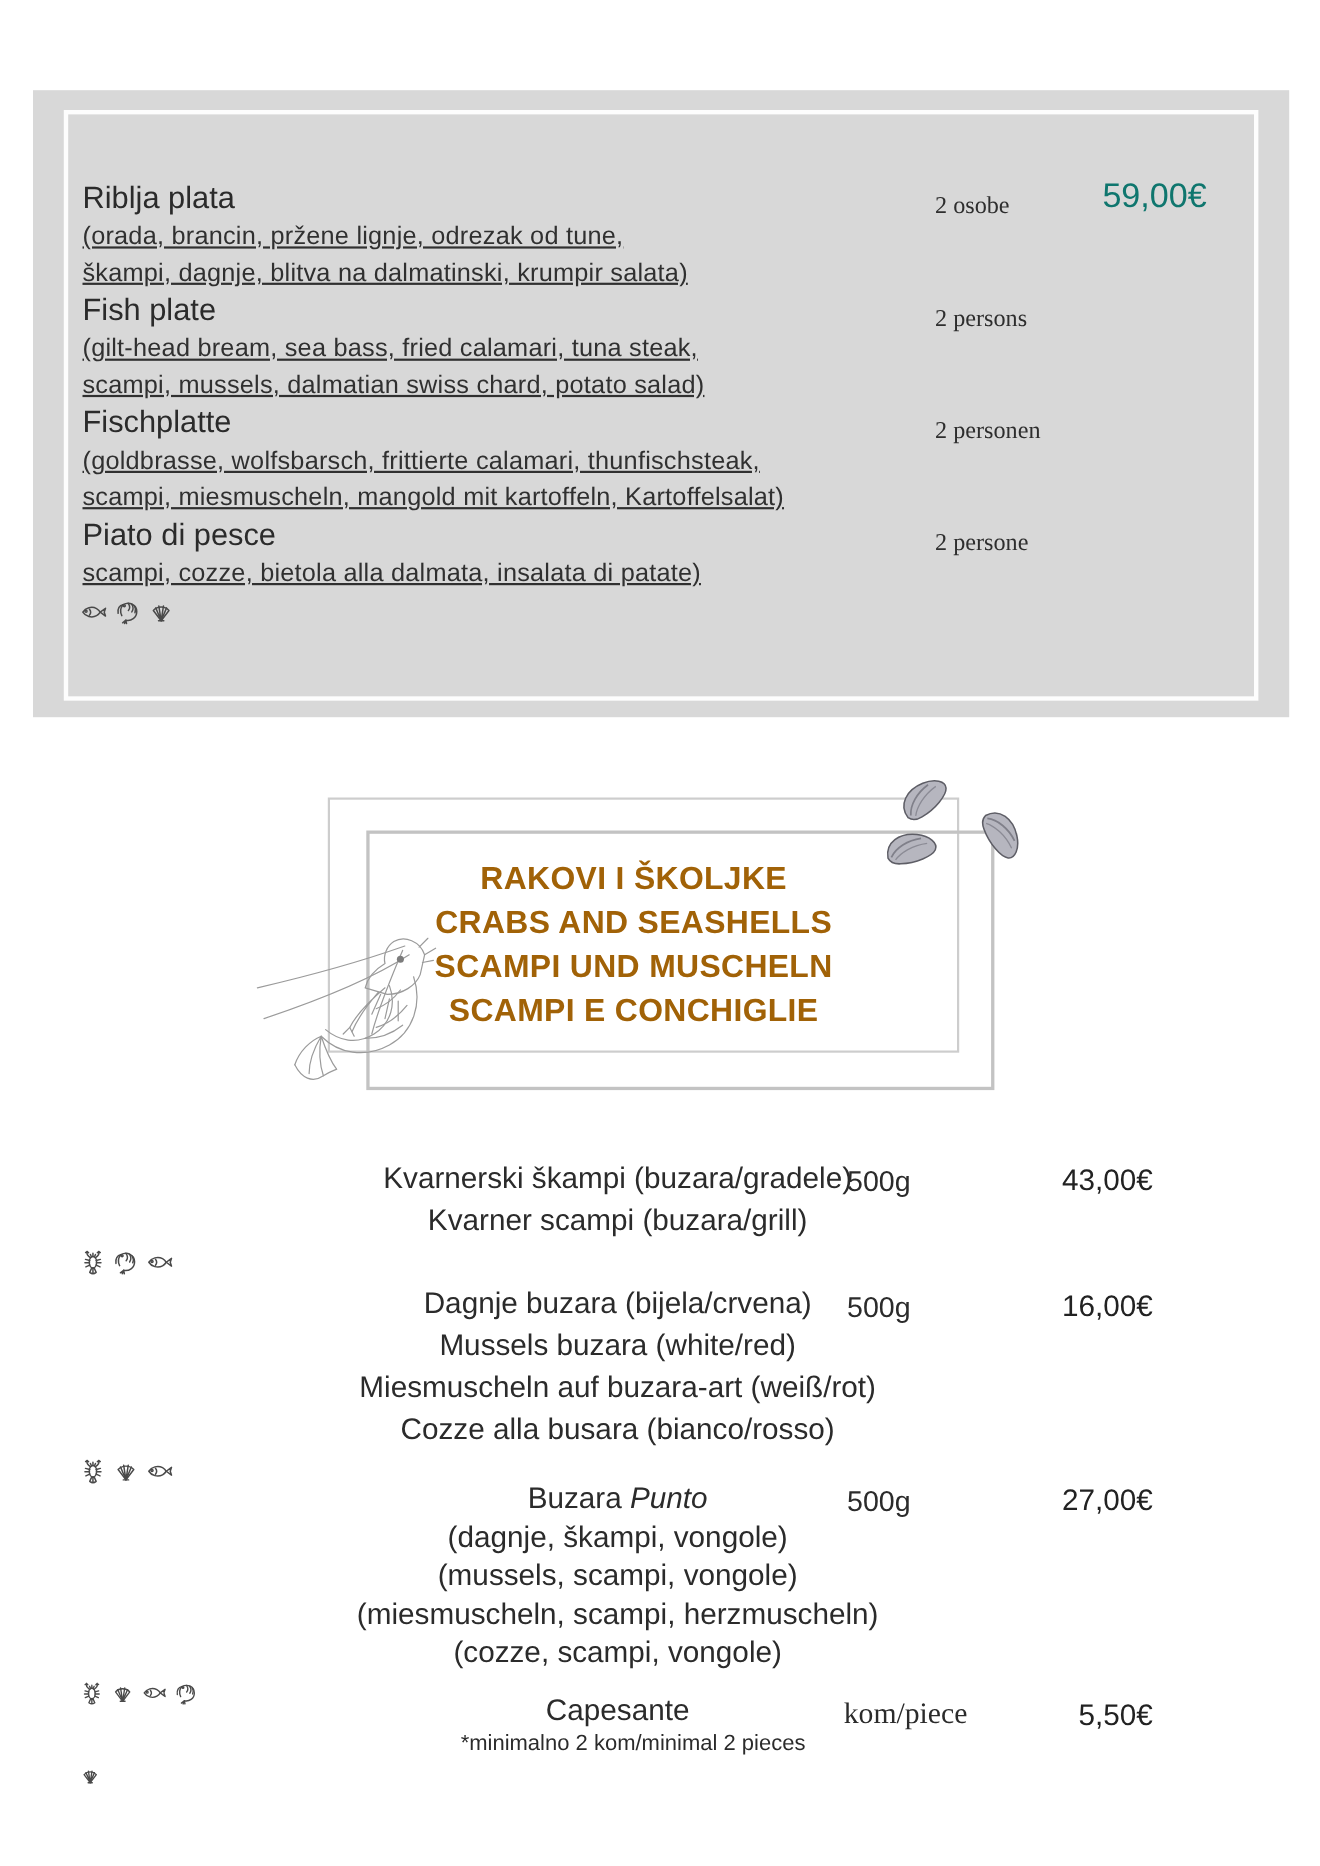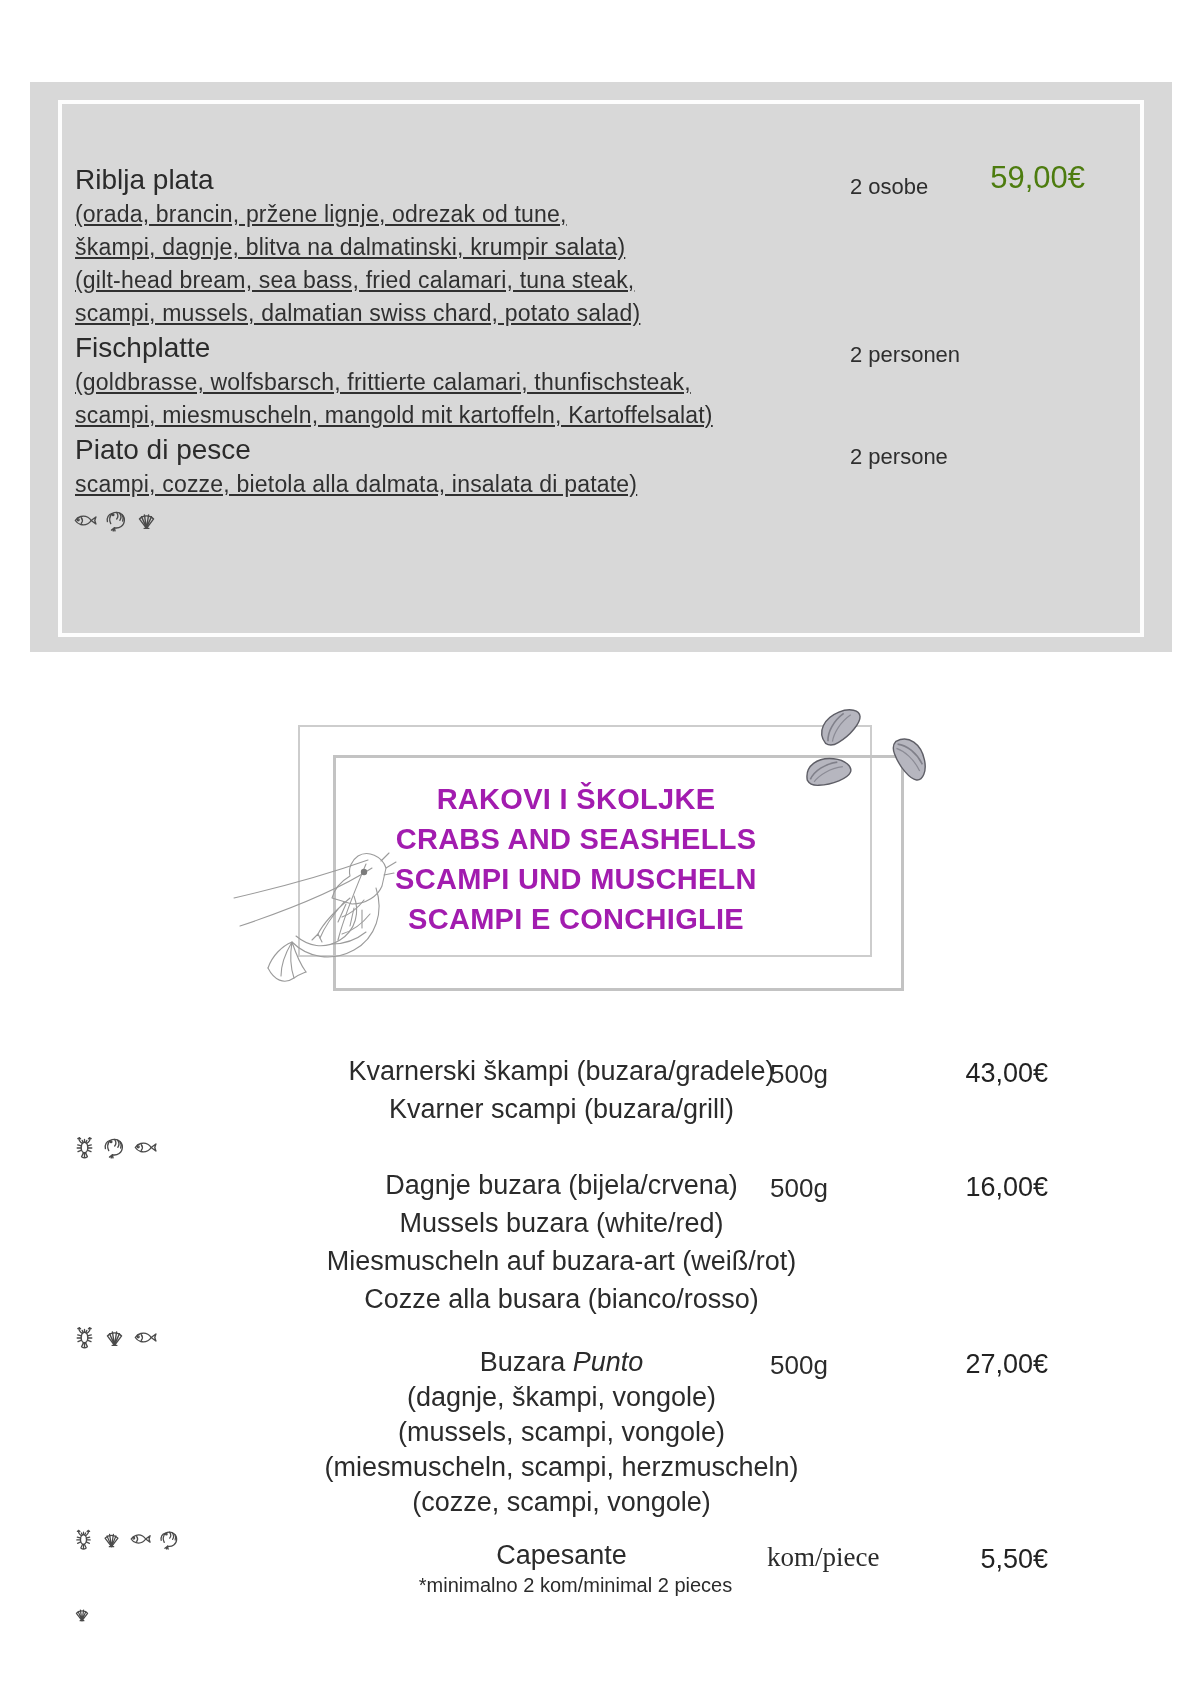--- a/index.html
+++ b/index.html
@@ -5,35 +5,35 @@
   html,body{margin:0;padding:0;background:#ffffff;}
   .page{position:relative;width:1200px;height:1696px;background:#ffffff;overflow:hidden;
         font-family:"Liberation Sans",sans-serif;color:#2b2b2b;}
 
   
   .gray-box{position:absolute;left:30px;top:82px;width:1142px;height:570px;background:#d8d8d8;}
   .gray-box .inner-frame{position:absolute;left:28px;right:28px;top:18px;bottom:15px;
         border:4px solid #fdfdfd;}
   .box-content{position:absolute;left:45px;top:80px;width:1022px;}
   .fp-title{position:relative;font-size:28px;line-height:36px;color:#2b2b2b;}
-  .fp-portion{position:absolute;left:775px;top:7px;font-size:22px;color:#2e2e2e;}
-  .fp-price{position:absolute;right:12px;top:-2px;font-size:31px;color:#4d7c0f;}
+  .fp-portion{position:absolute;left:775px;top:7px;font-size:22px;color:#2e2e2e;font-family:Liberation Serif, serif;}
+  .fp-price{position:absolute;right:0;top:-2px;font-size:31px;color:#0f766e;}
   .fp-desc{font-size:23px;line-height:33px;letter-spacing:.2px;color:#303030;text-decoration:underline;}
 
   
   .icons-row{display:flex;gap:7px;align-items:center;margin-top:6px;margin-left:-2px;height:26px;}
   .al-icon{display:inline-flex;}
   .al-icon svg{stroke:#4a4a4a;fill:none;stroke-width:1.3;stroke-linecap:round;stroke-linejoin:round;}
   .al-icon.small svg{stroke-width:1.5;}
 
   
   .back-rect{position:absolute;left:298px;top:725px;width:570px;height:228px;border:2px solid #cdcdcd;}
   .front-rect{position:absolute;left:333px;top:755px;width:565px;height:230px;border:3px solid #c3c3c3;}
   .header-titles{position:absolute;left:300px;top:779px;width:552px;text-align:center;
-        font-weight:bold;font-size:29px;line-height:40px;color:#a21caf;letter-spacing:.3px;}
+        font-weight:bold;font-size:29px;line-height:40px;color:#a16207;letter-spacing:.3px;}
   .mussels-art{position:absolute;left:800px;top:692px;}
   .scampi-art{position:absolute;left:226px;top:838px;}
   .line-art{stroke:#9b9b9b;fill:none;stroke-width:1.1;stroke-linecap:round;stroke-linejoin:round;}
 
   
   .menu-group{position:absolute;left:75px;width:973px;text-align:center;}
   .m-name{position:relative;font-size:27px;line-height:38px;color:#2b2b2b;}
   .g3 .m-name{line-height:35px;}
   .m-portion{position:absolute;left:695px;top:3px;font-size:26px;}
   .m-portion.wide{left:692px;top:2px;font-size:27px;font-family:Liberation Serif, serif;}
@@ -83,20 +83,24 @@
     <div class="box-content">
 
       <div class="fp-title">
         <span>Riblja plata</span>
         <span class="fp-portion">2 osobe</span>
         <span class="fp-price">59,00€</span>
       </div>
       <div class="fp-desc">(orada, brancin, pržene lignje, odrezak od tune,</div>
       <div class="fp-desc">škampi, dagnje, blitva na dalmatinski, krumpir salata)</div>
 
+      <div class="fp-title">
+        <span>Fish plate</span>
+        <span class="fp-portion">2 persons</span>
+      </div>
       <div class="fp-desc">(gilt-head bream, sea bass, fried calamari, tuna steak,</div>
       <div class="fp-desc">scampi, mussels, dalmatian swiss chard, potato salad)</div>
 
       <div class="fp-title">
         <span>Fischplatte</span>
         <span class="fp-portion">2 personen</span>
       </div>
       <div class="fp-desc">(goldbrasse, wolfsbarsch, frittierte calamari, thunfischsteak,</div>
       <div class="fp-desc">scampi, miesmuscheln, mangold mit kartoffeln, Kartoffelsalat)</div>
 

